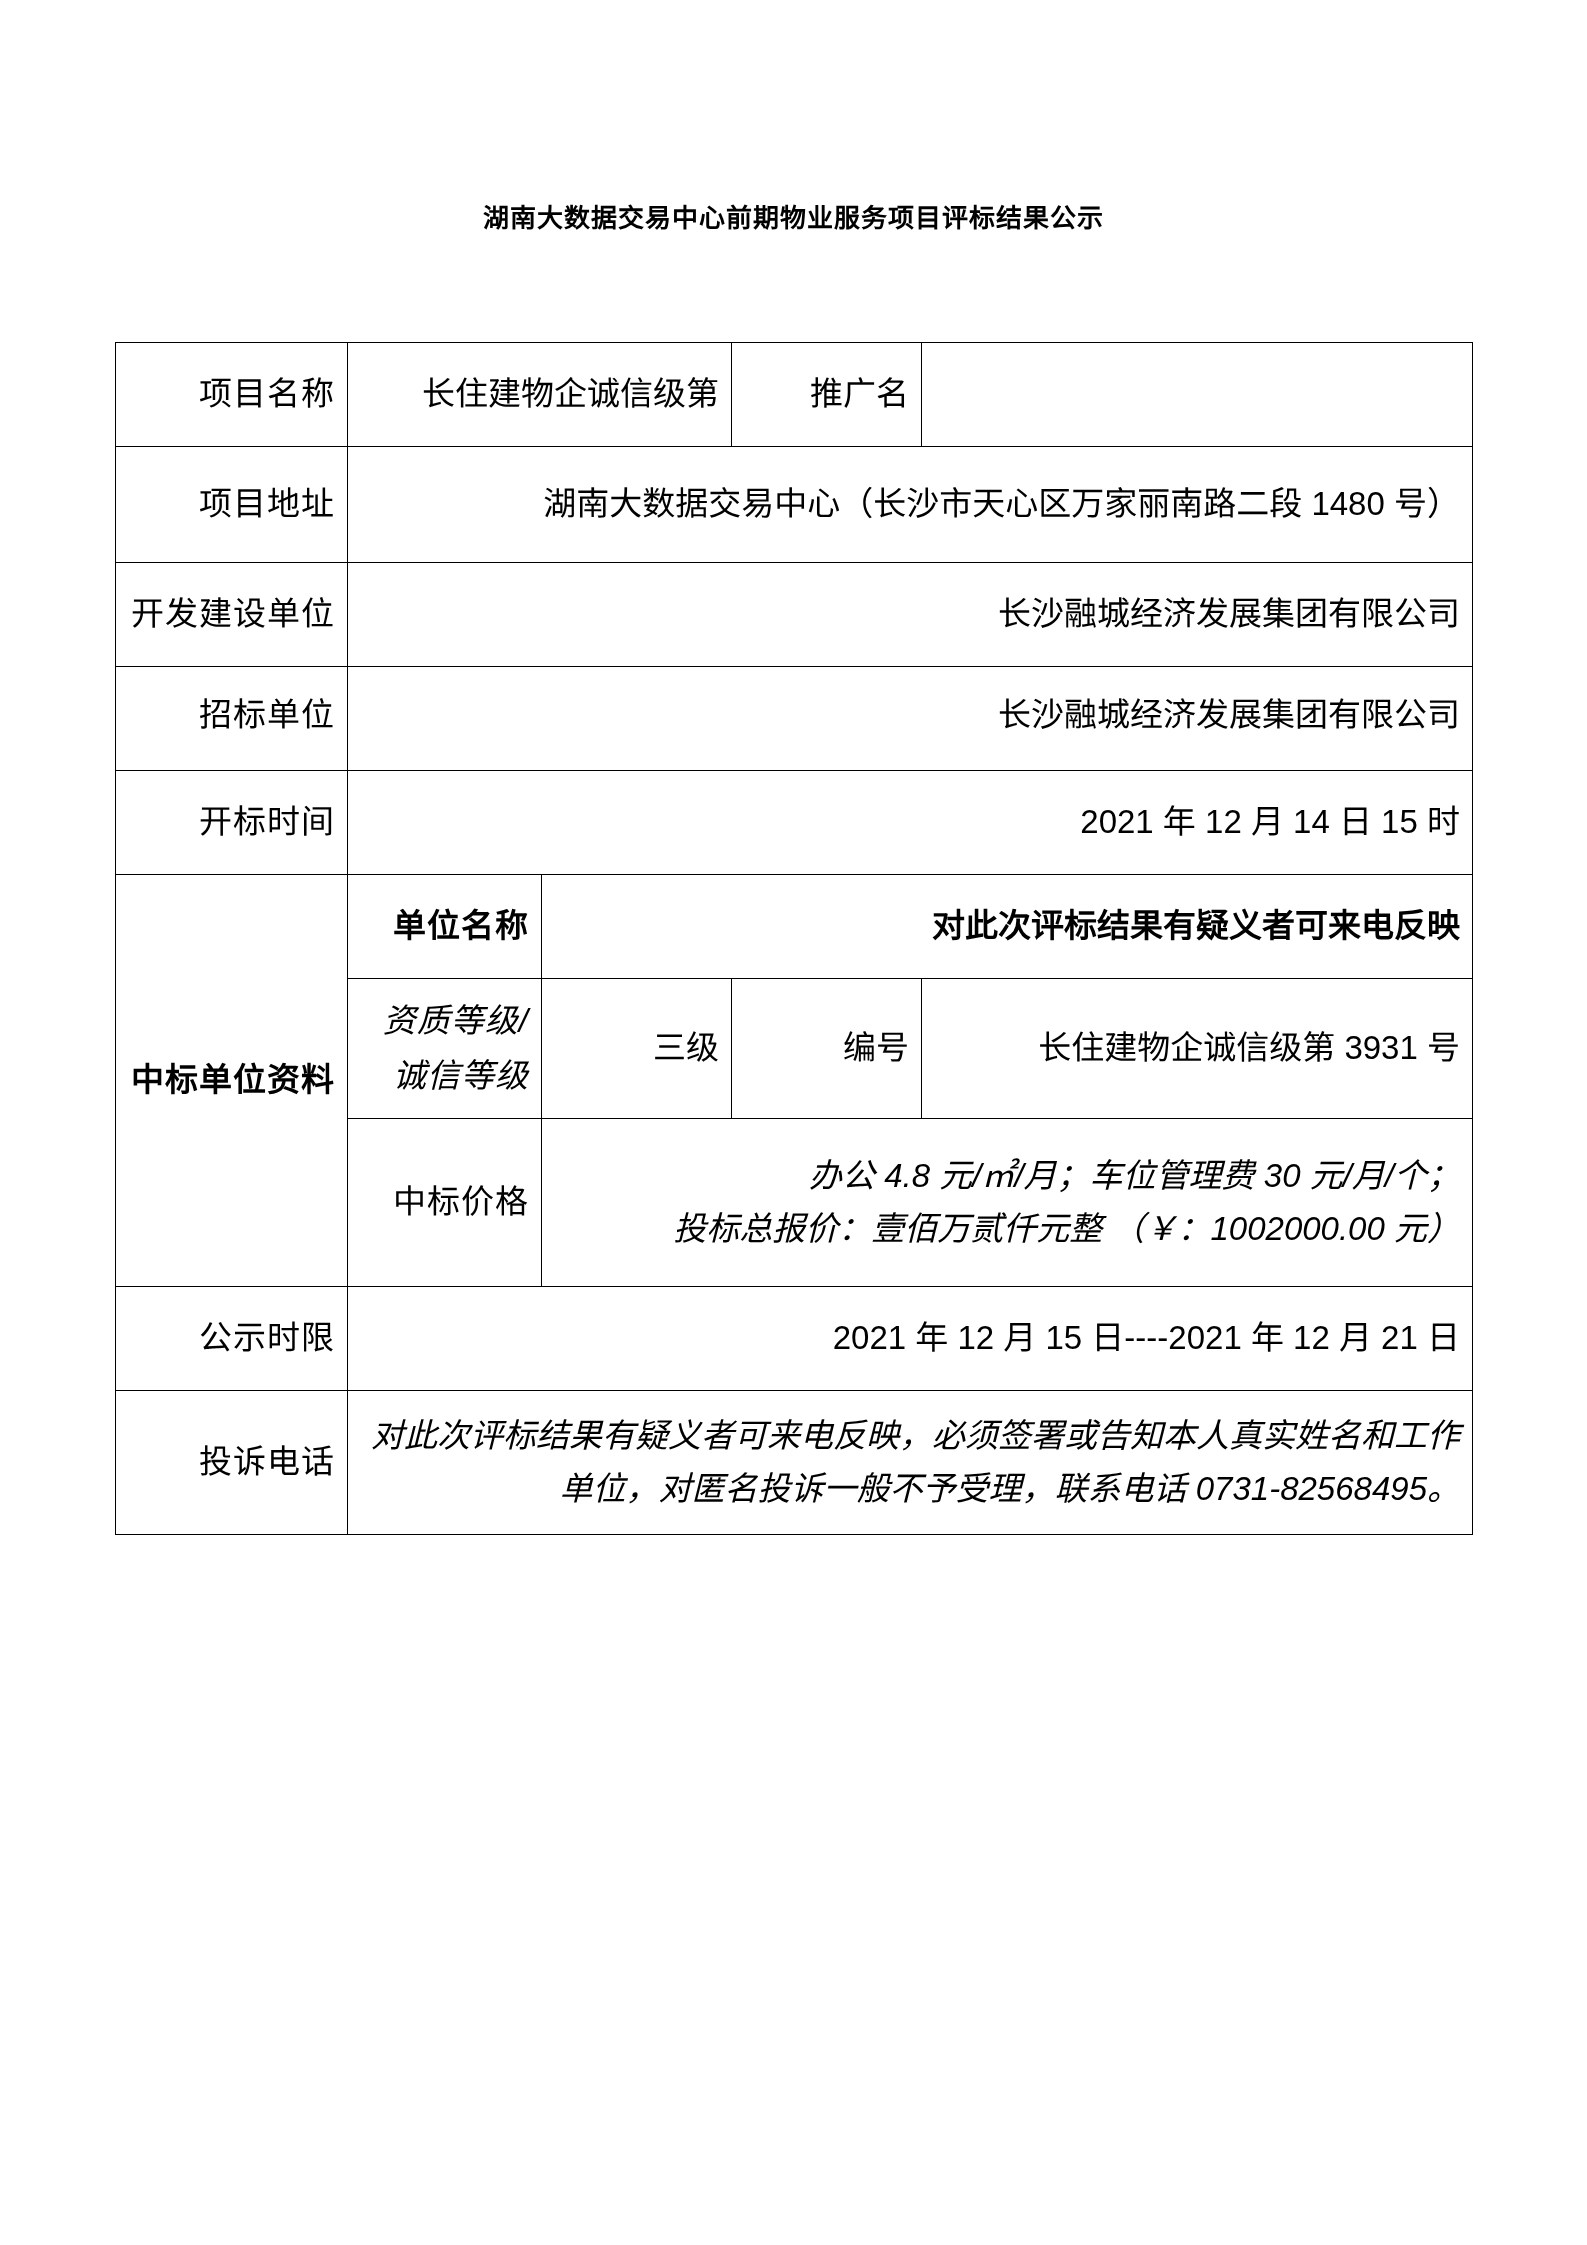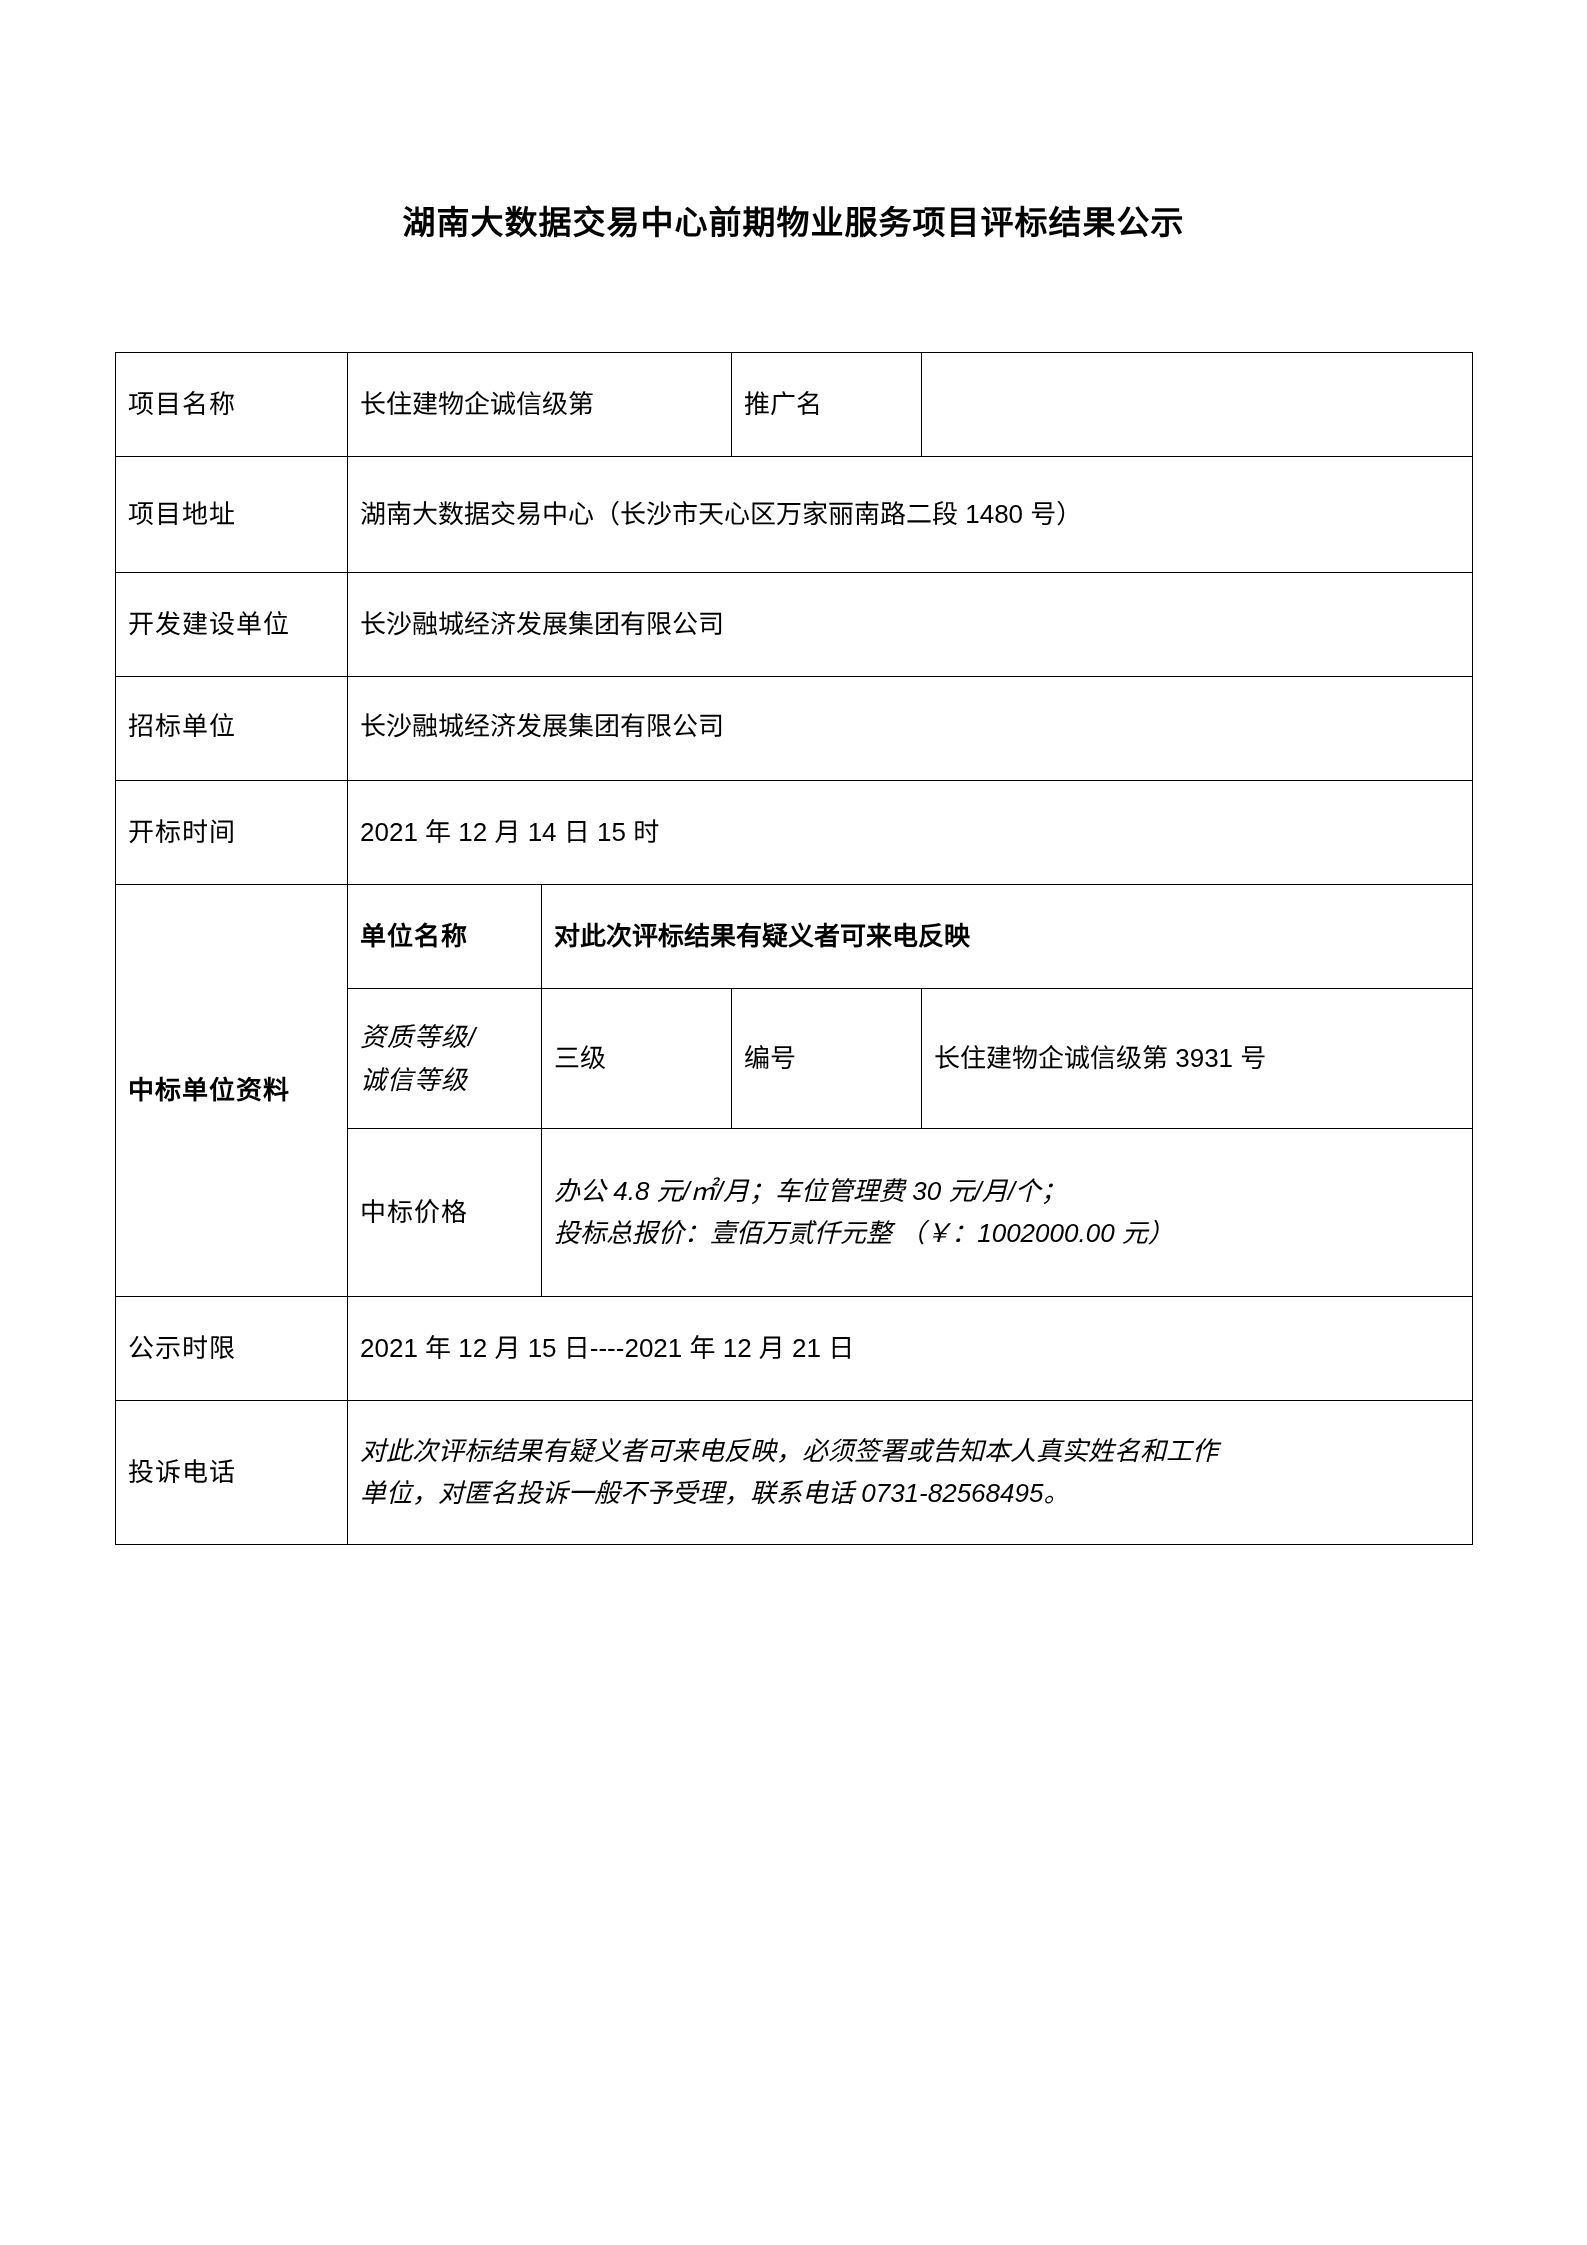--- a/index.html
+++ b/index.html
@@ -16,41 +16,41 @@
   }
   .page {
     width: 1587px;
     min-height: 2245px;
     box-sizing: border-box;
     padding: 0;
     position: relative;
   }
   .doc-title {
     text-align: center;
-    font-size: 33px;
+    font-size: 26px;
     font-weight: bold;
     letter-spacing: 1px;
     margin: 0;
     padding: 200px 0 0 0;
     line-height: 1.4;
   }
   .table-wrap {
     margin: 106px auto 0 auto;
     width: 1357px;
   }
   table.main {
     border-collapse: collapse;
     width: 100%;
     table-layout: fixed;
   }
   table.main td {
     border: 1px solid #000000;
-    font-size: 26px;
+    font-size: 33px;
     line-height: 1.6;
-    text-align: left;
+    text-align: right;
     vertical-align: middle;
     padding: 10px 12px;
     box-sizing: border-box;
   }
   td.label {
     width: 232px;
     letter-spacing: 1px;
   }
   td.sublabel {
     width: 194px;

